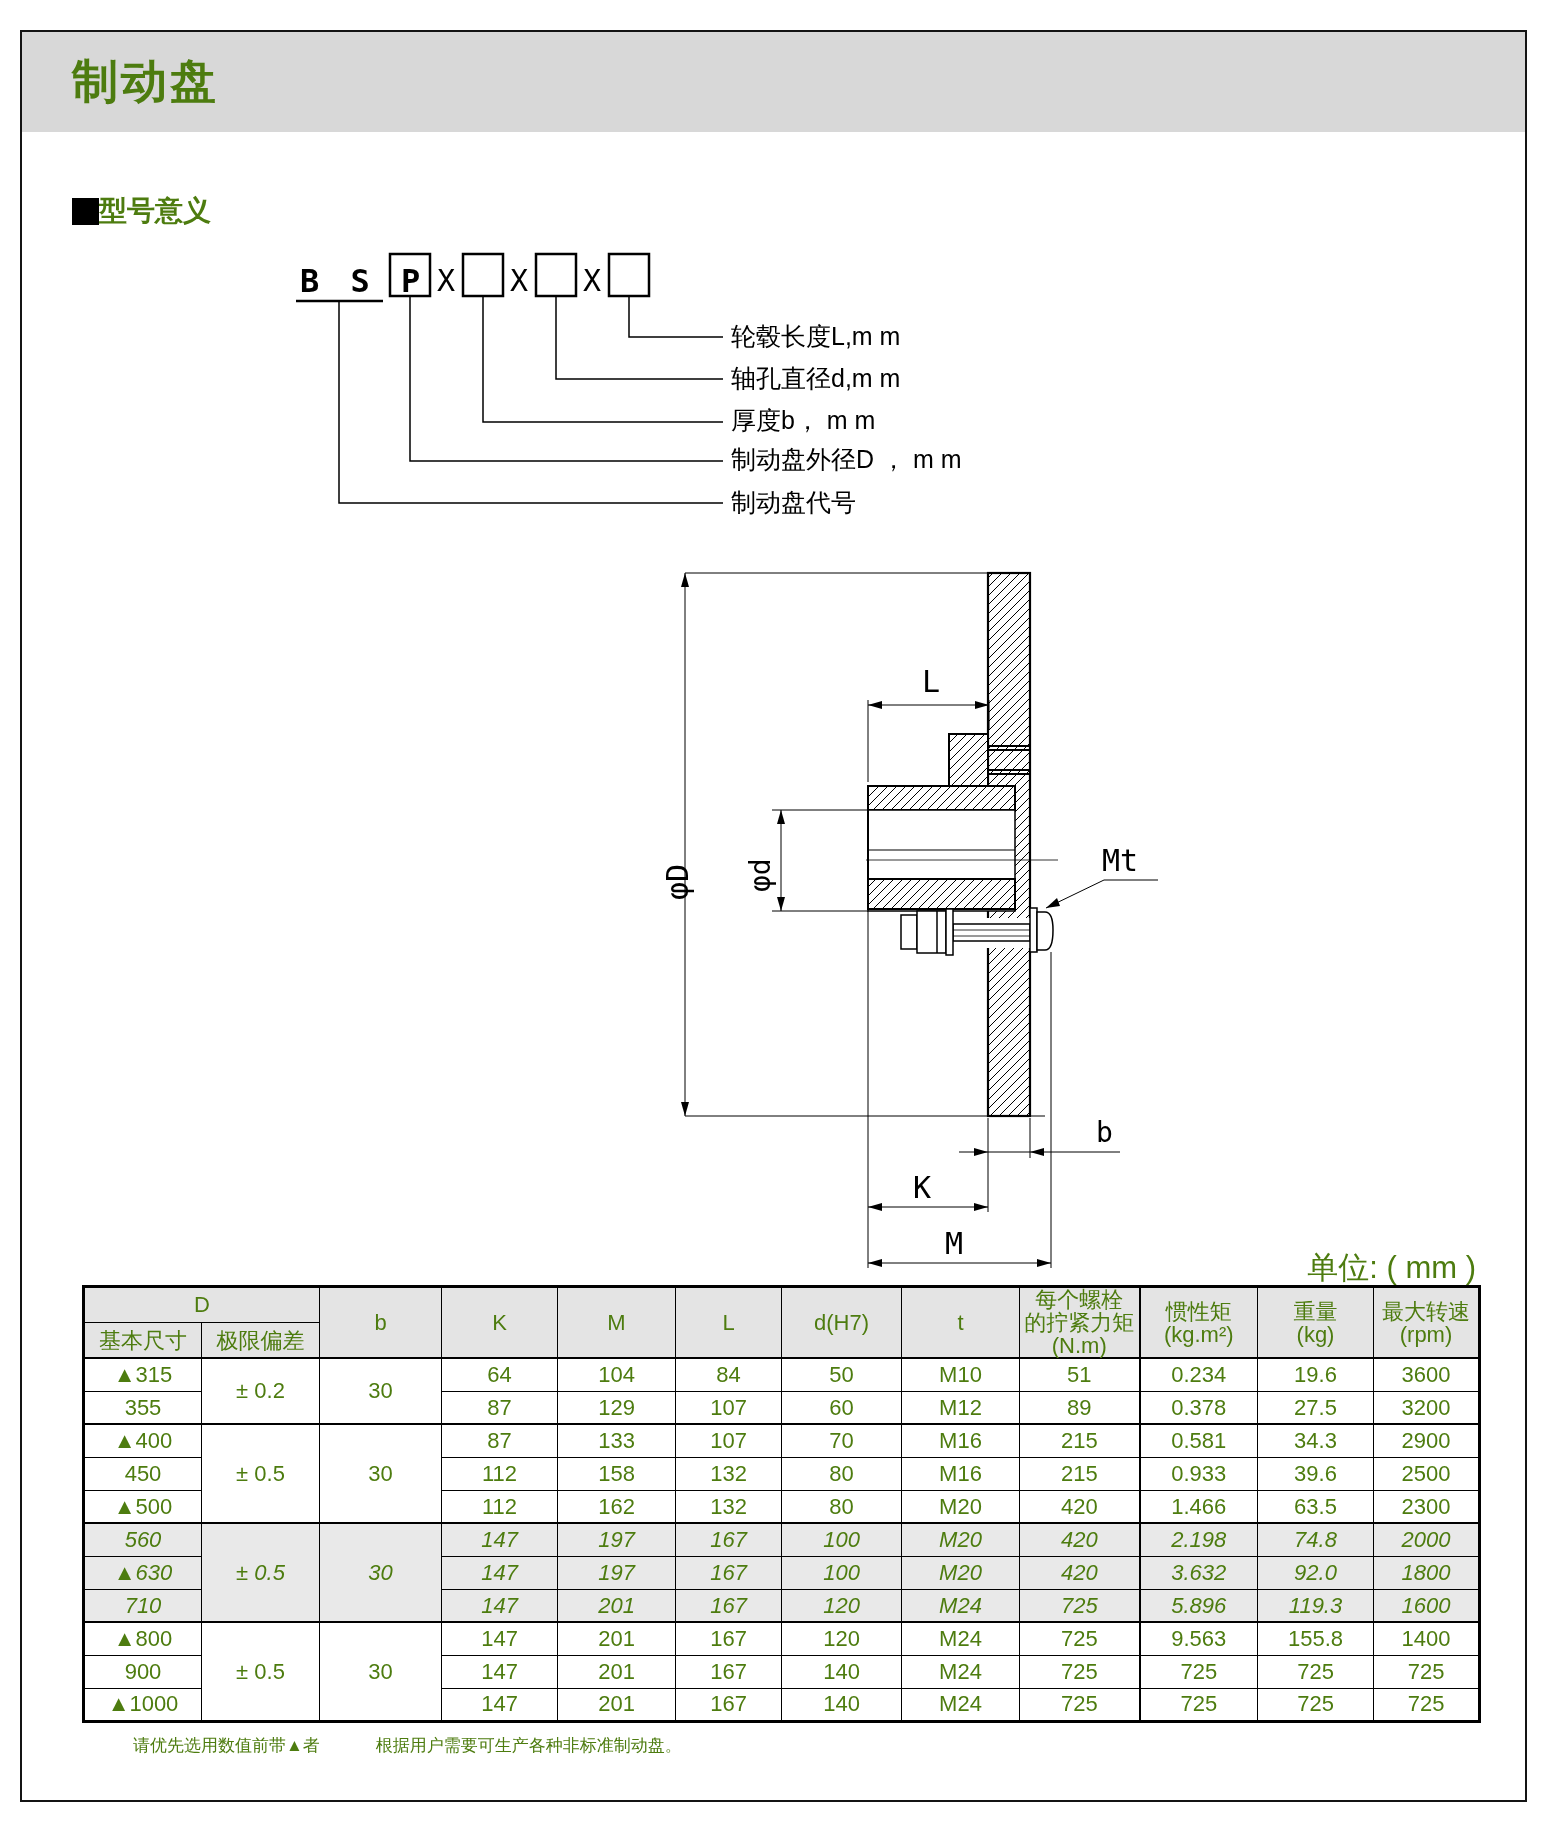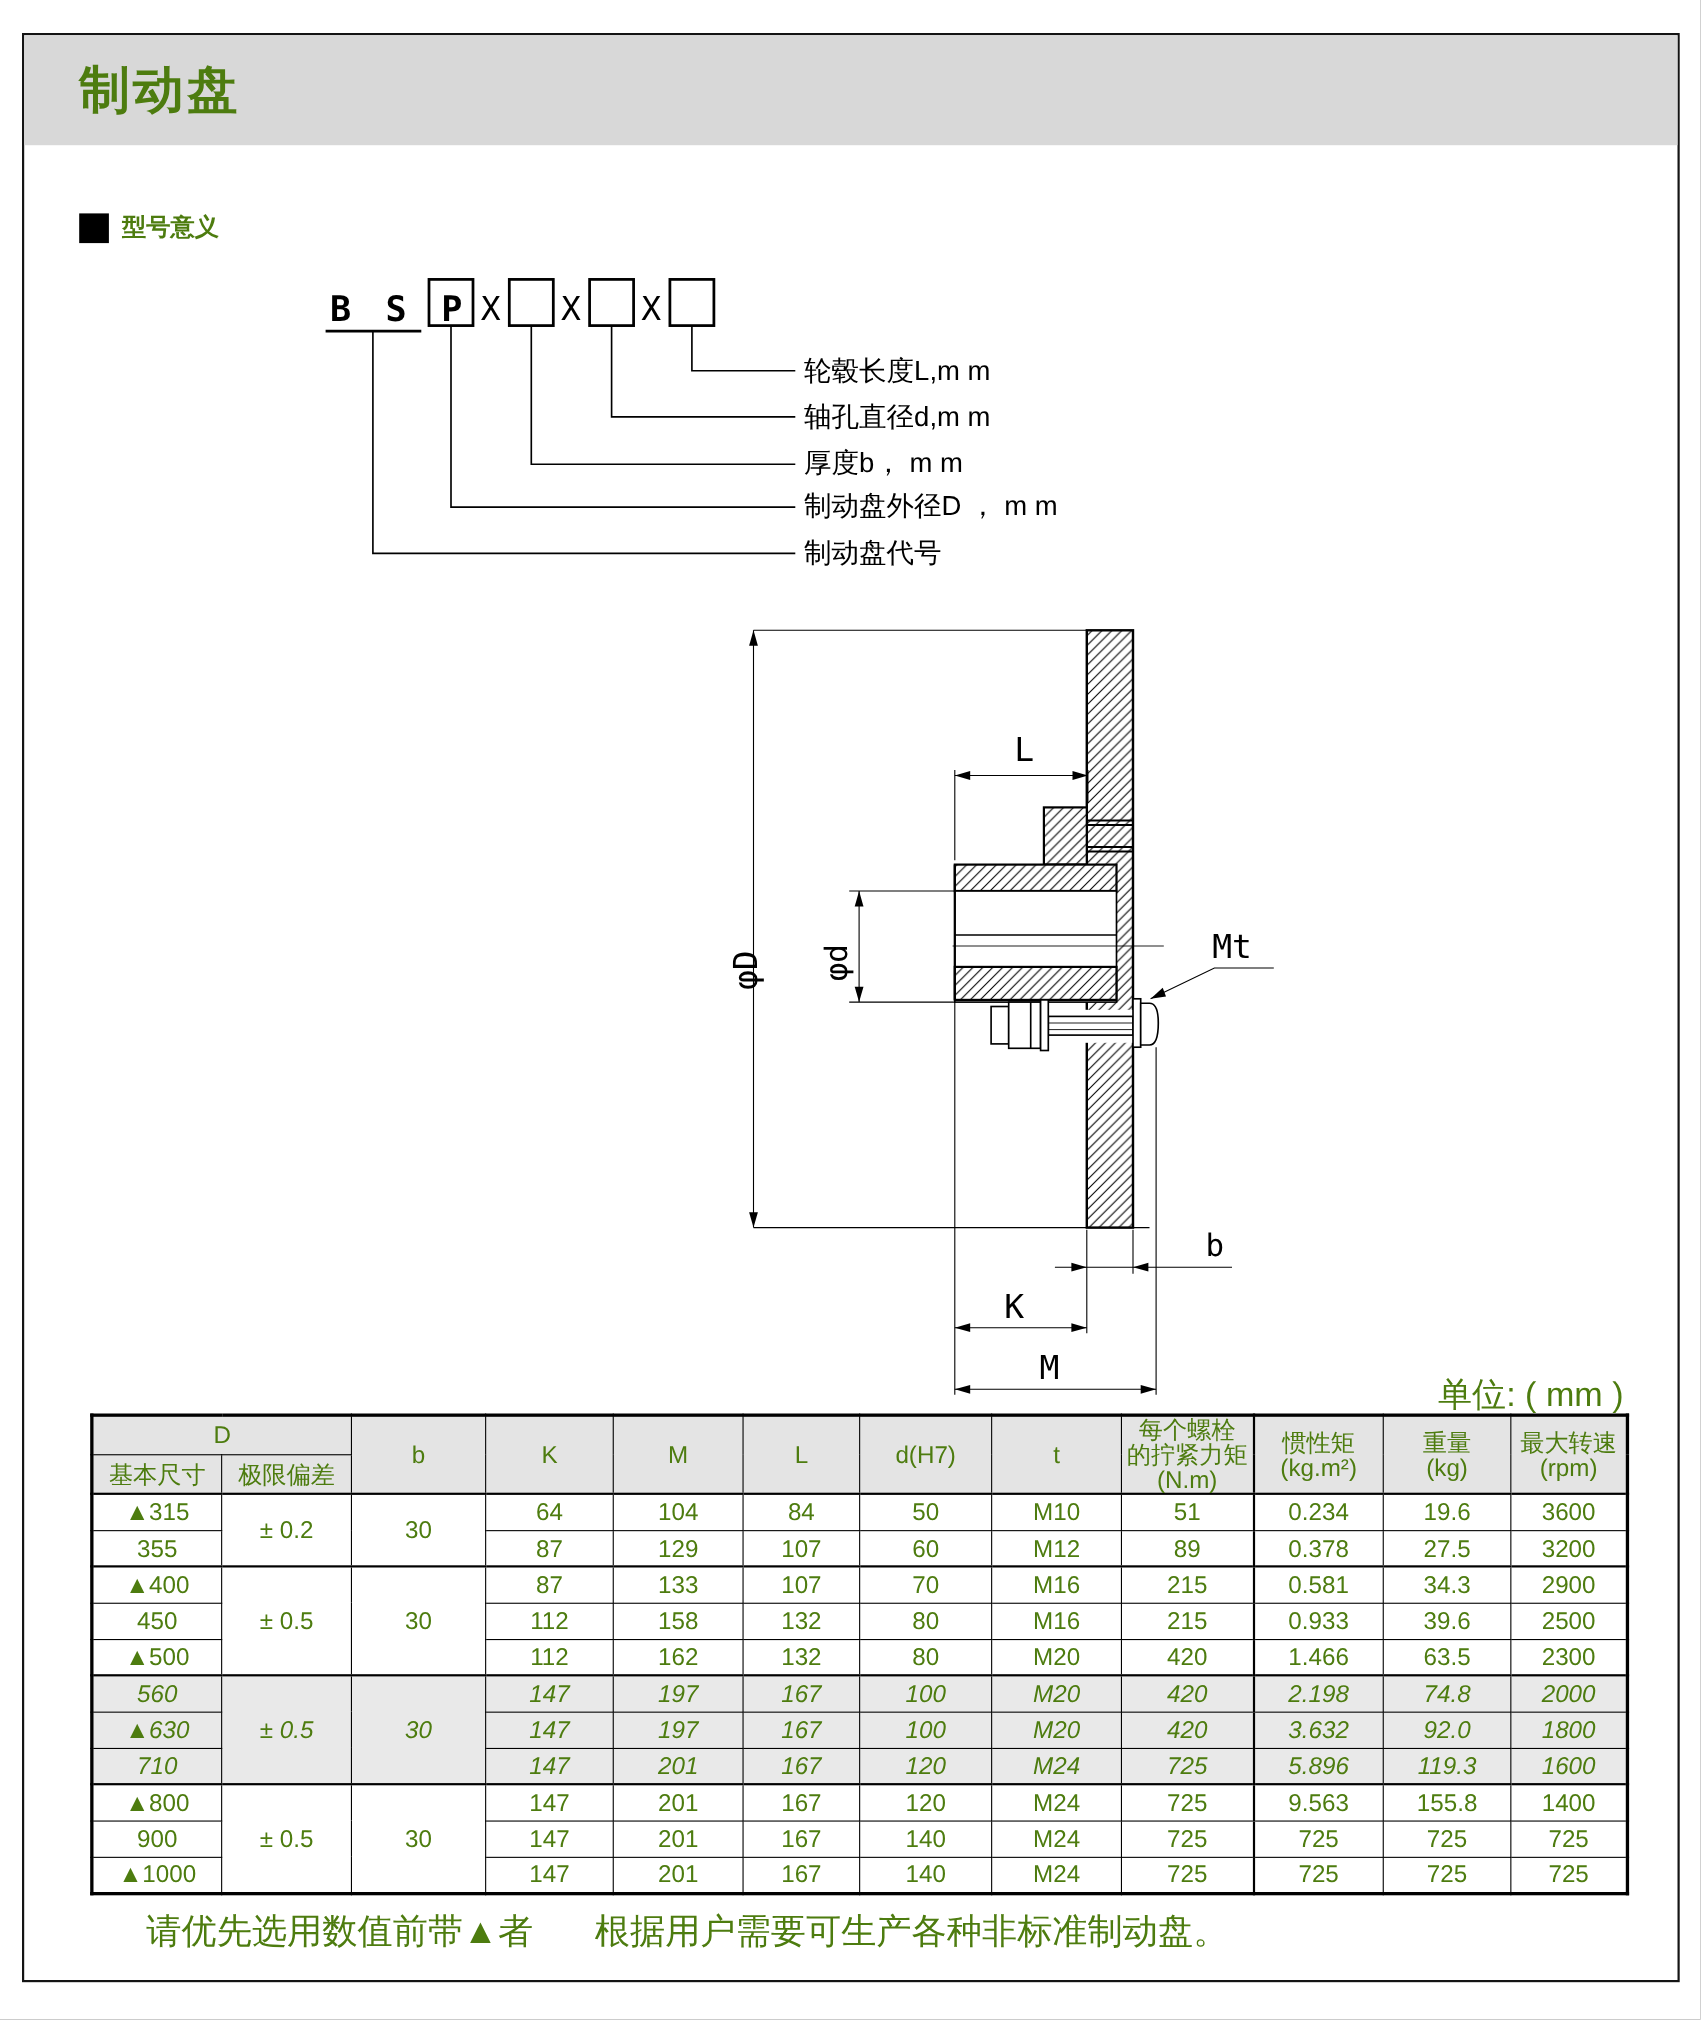--- a/index.html
+++ b/index.html
@@ -5,40 +5,40 @@
   * { margin:0; padding:0; box-sizing:border-box; }
   body { background:#888; }
   .page {
     position:relative; width:1546px; height:1836px; background:#fff;
     font-family:"Liberation Sans","DejaVu Sans",sans-serif; color:#4d7c0f;
     margin:0 auto; overflow:hidden;
   }
   .page-border { position:absolute; left:20px; top:30px; width:1507px; height:1772px; border:2px solid #141414; }
   .title-bar { position:absolute; left:22px; top:32px; width:1503px; height:100px; background:#d8d8d8; display:flex; align-items:center; }
   .doc-title { font-size:46px; font-weight:bold; letter-spacing:3px; padding-left:50px; }
-  .section-head { position:absolute; display:flex; align-items:center; gap:12px; font-size:22px; font-weight:bold; }
+  .section-head { position:absolute; display:flex; align-items:center; font-size:28px; font-weight:bold; }
   .section-head .bullet { width:27px; height:27px; background:#000; display:inline-block; }
   #sec1 { left:72px; top:192px; }
   #sec2 { left:72px; top:603px; }
   svg { position:absolute; overflow:visible; }
   svg text { font-family:"DejaVu Sans Mono","Liberation Mono",monospace; fill:#000; }
   svg .cjk { font-family:"Liberation Sans","DejaVu Sans",sans-serif; }
   .unit-note { position:absolute; right:70px; top:1247px; font-size:31px; }
   table.spec { position:absolute; left:82px; top:1285px; width:1396px; border-collapse:collapse; table-layout:fixed; border:3px solid #000; }
   table.spec th, table.spec td { border:1px solid #000; text-align:center; vertical-align:middle; font-weight:normal; padding:0; }
   table.spec th { background:#e4e4e4; font-size:22px; height:35px; line-height:1.05; }
   table.spec td { font-size:22px; height:33px; }
   th.sm { font-size:17px; }
   th.md { font-size:20px; }
   tr.tt td { border-top:2.5px solid #000; }
   .tl { border-left:2.5px solid #000 !important; }
   tr.h1 th.grp { border-bottom:1px solid #000; }
   tr.h1 th[rowspan], tr.h2 th { border-bottom:2.5px solid #000; }
   tr.shaded td { background:#e9e9e9;font-style:italic; }
-  .footer-note { position:absolute; left:133px; top:1734px; display:flex; gap:56px; font-size:32px; }
+  .footer-note { position:absolute; left:133px; top:1734px; display:flex; gap:56px; font-size:17px; }
 </style>
 </head>
 <body>
 
 <div class="page">
 
   <div class="page-border"></div>
 
   <div class="title-bar">
     <div class="doc-title">制动盘</div>

